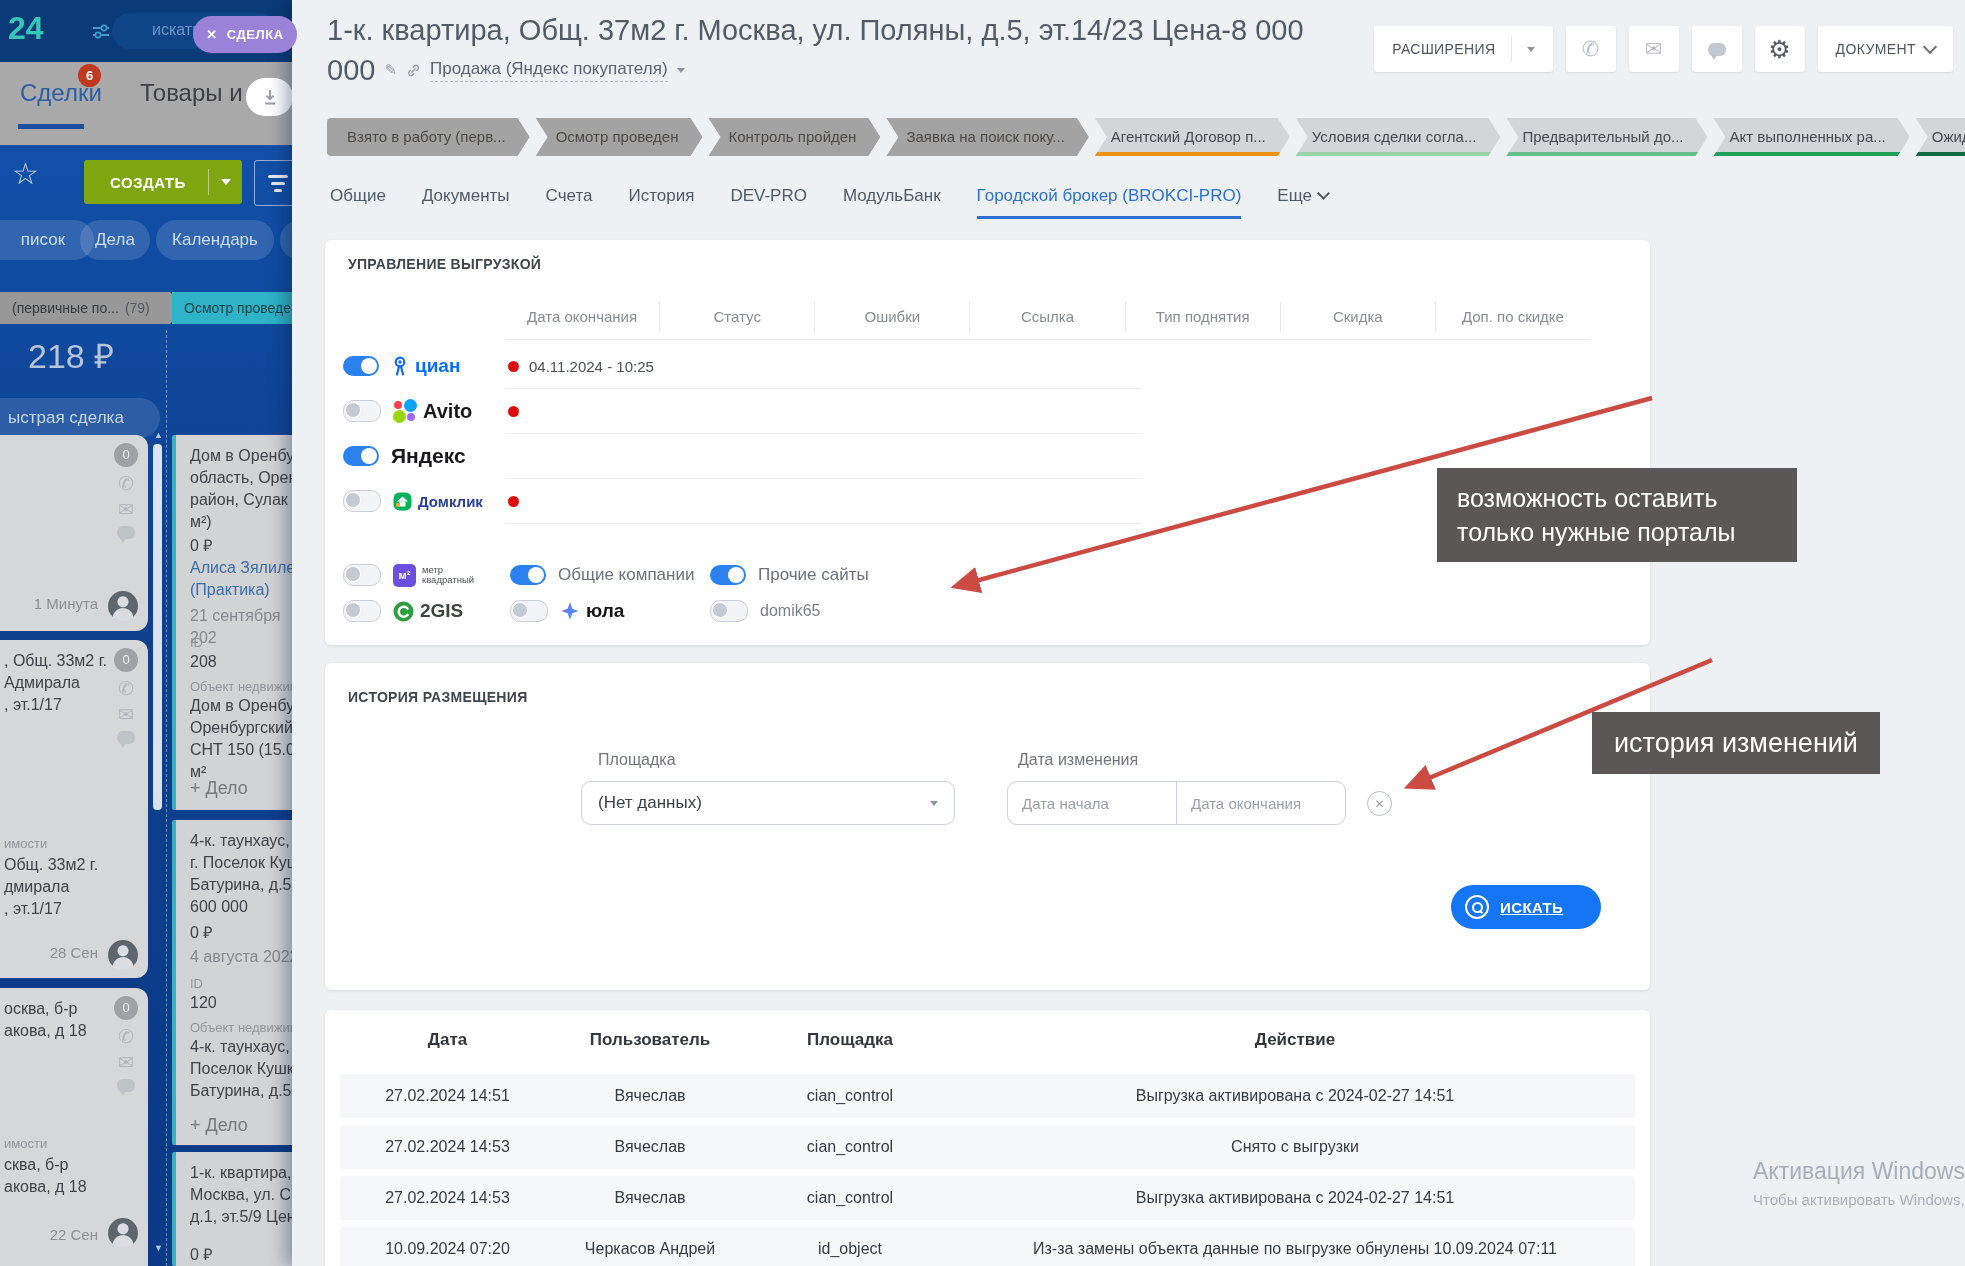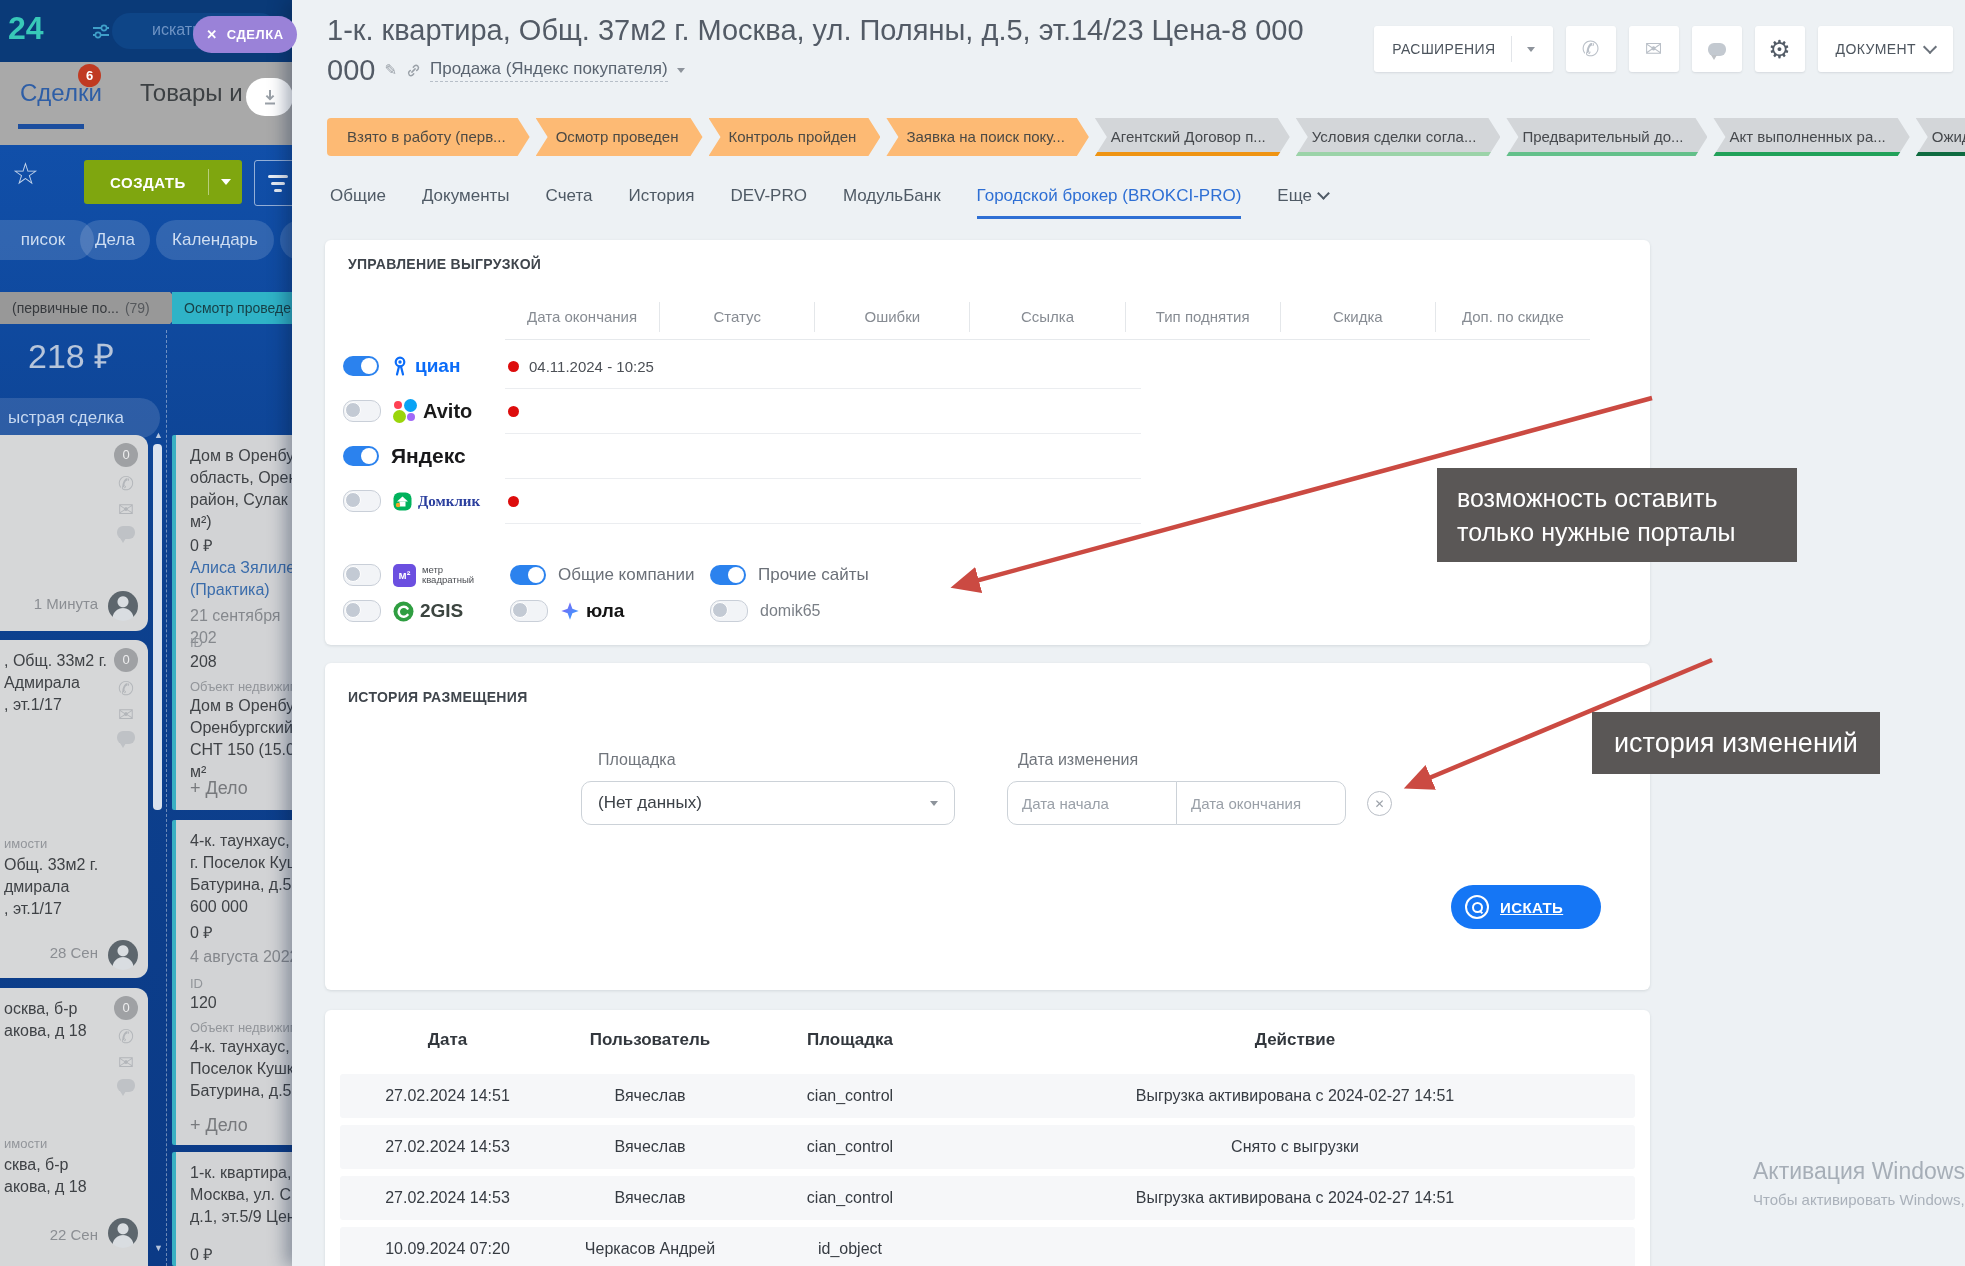--- a/index.html
+++ b/index.html
@@ -84,21 +84,21 @@
   .ibtn{width:50px;height:46px;background:#fff;border-radius:3px;box-shadow:0 1px 2px rgba(80,90,100,.15);
     display:flex;align-items:center;justify-content:center;color:#b9bfc7;font-size:21px;}
   .ibtn.dark{color:#525b66;font-size:25px;}
   .chev{display:inline-block;width:8px;height:8px;border-right:2px solid #6b727b;border-bottom:2px solid #6b727b;
     transform:rotate(45deg);margin-left:9px;margin-top:-4px;}
   
   .stages{position:absolute;left:35px;top:118px;display:flex;gap:6px;white-space:nowrap;}
   .stage{height:38px;line-height:38px;font-size:15px;padding:0 24px 0 16px;color:#4c4a45;
     clip-path:polygon(0 0,calc(100% - 12px) 0,100% 50%,calc(100% - 12px) 100%,0 100%,12px 50%);}
   .stage.first{clip-path:polygon(0 0,calc(100% - 12px) 0,100% 50%,calc(100% - 12px) 100%,0 100%);border-radius:4px 0 0 4px;}
-  .stage.or{background:#fdba74;padding-left:20px;}
+  .stage.or{background:#a3a3a3;padding-left:20px;}
   .stage.gr{background:#d3d6d9;color:#46494d;box-shadow:inset 0 -4px 0 0 #999;}
   
   .tabs{position:absolute;left:38px;top:186px;display:flex;gap:36px;font-size:17px;color:#4f5a65;align-items:center;}
   .tab{padding-bottom:10px;border-bottom:3px solid transparent;}
   .tab.active{color:#2e6fd4;border-bottom-color:#2e6fd4;}
   .tab .mchev{display:inline-block;width:7px;height:7px;border-right:2px solid #4f5a65;border-bottom:2px solid #4f5a65;
     transform:rotate(45deg);margin-left:7px;vertical-align:3px;}
   
   .card{position:absolute;left:33px;width:1325px;background:#fff;border-radius:6px;box-shadow:0 1px 3px rgba(60,70,80,.14);}
   .cardtitle{position:absolute;left:23px;top:16px;font-size:14px;font-weight:bold;color:#3f454c;letter-spacing:.3px;}
@@ -115,21 +115,21 @@
   .tg{position:relative;width:36px;height:20px;border-radius:10px;flex:none;}
   .tg.on{background:#2b82ee;}
   .tg.on::after{content:"";position:absolute;right:2px;top:2px;width:16px;height:16px;border-radius:50%;background:#fff;}
   .tg.off{background:#f2f4f7;border:1px solid #c9cfd8;}
   .tg.off::after{content:"";position:absolute;left:1px;top:1px;width:16px;height:16px;border-radius:50%;
     background:#c3cad4;border:1px solid #fff;box-sizing:border-box;}
   .plogo{display:flex;align-items:center;gap:6px;white-space:nowrap;}
   .cian-txt{color:#0b6cf8;font-size:19px;font-weight:bold;}
   .avito-txt{color:#1a1a1a;font-size:20px;font-weight:bold;}
   .ydx-txt{color:#18181a;font-size:21px;font-weight:bold;}
-  .dk-txt{color:#2b3f9e;font-size:15px;font-weight:bold;font-family:Liberation Serif, serif;}
+  .dk-txt{color:#2b3f9e;font-size:15px;font-weight:bold;}
   .avito-dots{position:relative;width:24px;height:24px;flex:none;}
   .avito-dots i{position:absolute;border-radius:50%;}
   .m2box{width:23px;height:23px;border-radius:5px;background:#6b4fe0;color:#fff;font-size:11px;font-weight:bold;
     display:flex;align-items:center;justify-content:center;flex:none;}
   .m2lbl{font-size:9.5px;line-height:10.5px;color:#4a4d52;width:58px;white-space:normal;}
   .gis-txt{color:#3c4540;font-size:19px;font-weight:bold;}
   .yula-txt{color:#141414;font-size:19px;font-weight:bold;}
   .plain-lbl{color:#6b7078;font-size:17px;}
   .plain-sm{color:#7a7f86;font-size:16px;}
   
@@ -554,20 +554,21 @@
       <div class="hrow hgrid" style="top:166px">
         <span>27.02.2024 14:53</span>
         <span>Вячеслав</span>
         <span>cian_control</span>
         <span>Выгрузка активирована с 2024-02-27 14:51</span>
       </div>
       <div class="hrow hgrid" style="top:217px">
         <span>10.09.2024 07:20</span>
         <span>Черкасов Андрей</span>
         <span>id_object</span>
+        <span>Из-за замены объекта данные по выгрузке обнулены 10.09.2024 07:11</span>
       </div>
     </div>
   </div>
 
   <div class="closepill">
     <span>✕</span>
     <span>СДЕЛКА</span>
   </div>
 
   <svg class="ar arrows" width="1965" height="1266">

